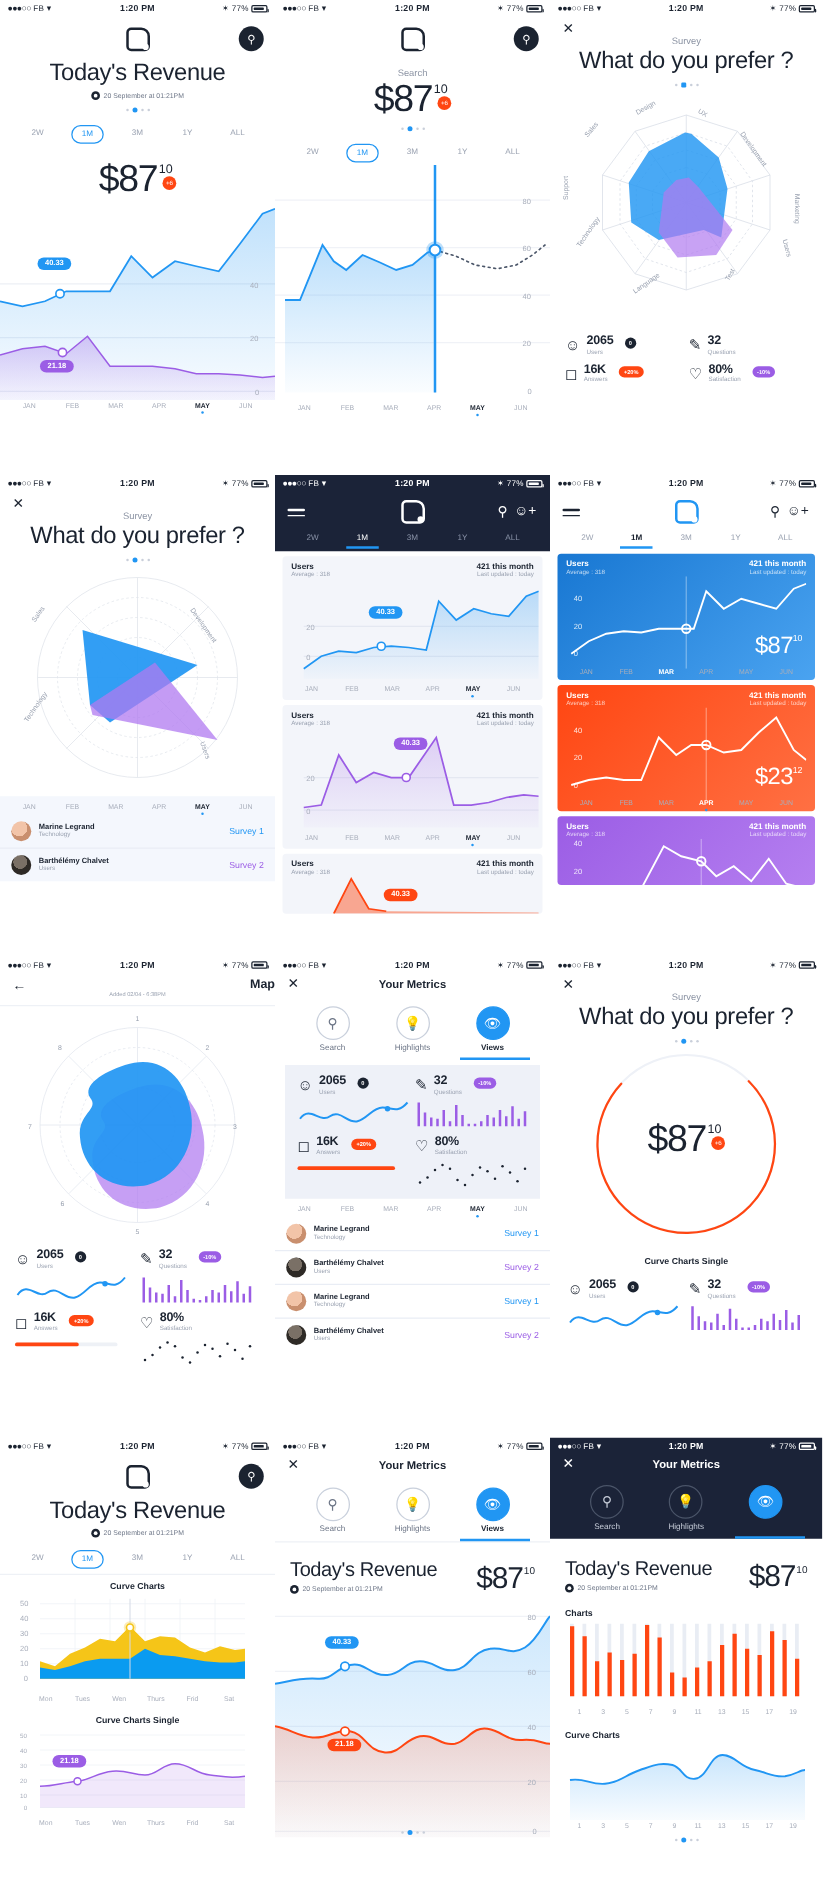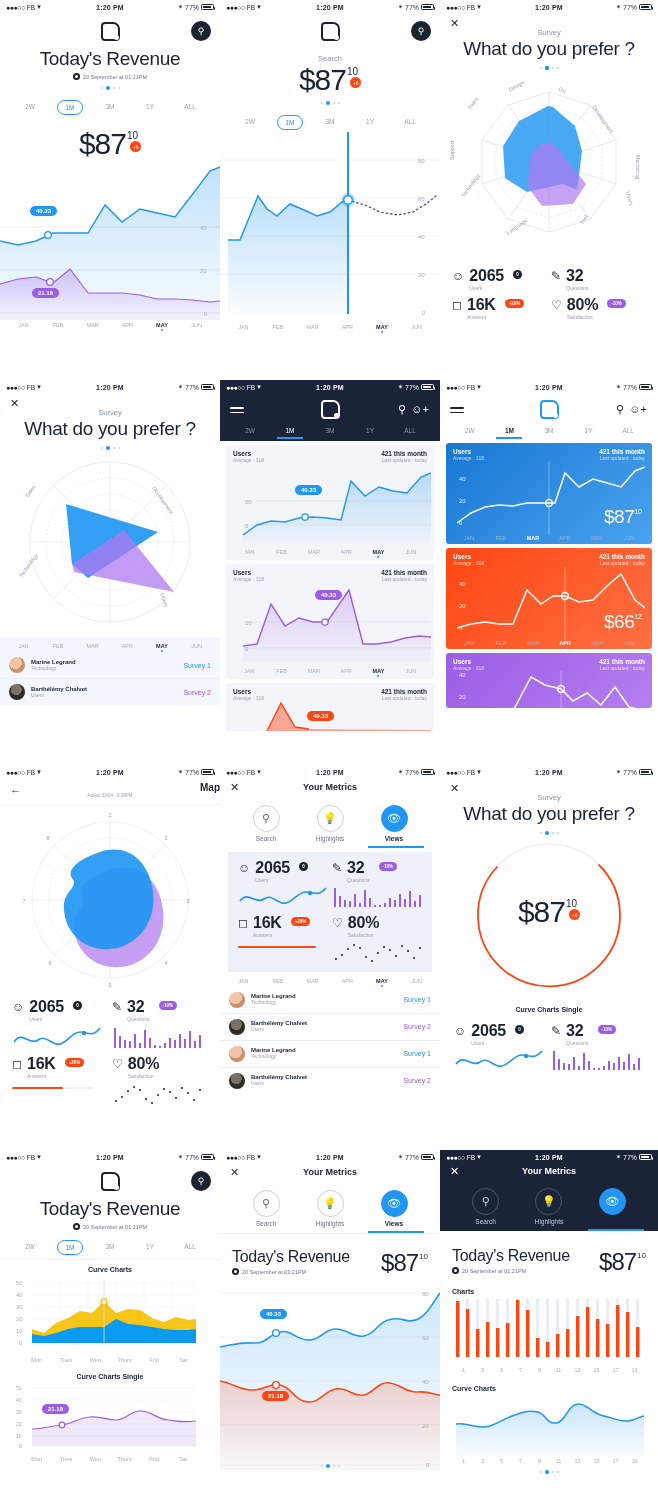--- a/index.html
+++ b/index.html
@@ -83,21 +83,21 @@
   .tip { position:absolute; background:#2196f3; color:#fff; font-size:6px; font-weight:700;
          padding:2px 6px; border-radius:8px; }
   .tip.purple { background:#9b5de5; }
   .tip.orange { background:#ff4612; }
 
   
   .metrics { display:grid; grid-template-columns:1fr 1fr; gap:6px 4px; padding:8px 12px; }
   .metric { display:flex; flex-direction:column; }
   .mrow { display:flex; align-items:flex-start; gap:5px; }
   .mico { font-size:12px; color:#1b2330; line-height:1; margin-top:2px; }
-  .mval { font-size:16px; font-weight:700; color:#1b2330; line-height:1.05; letter-spacing:-.2px; }
+  .mval { font-size:10px; font-weight:700; color:#1b2330; line-height:1.05; letter-spacing:-.2px; }
   .mlab { font-size:5px; color:#9aa2b1; margin-top:0px; }
   .pill { font-size:4.5px; font-weight:700; color:#fff; border-radius:7px; padding:2px 4px; margin-left:4px;
           align-self:flex-start; margin-top:2px; }
   .pill.orange { background:#ff4612; } .pill.purple { background:#9b5de5; }
   .pill.dark { background:#1b2330; width:9px; height:9px; border-radius:50%; padding:0;
                display:flex; align-items:center; justify-content:center; }
   .prow { display:flex; align-items:center; gap:6px; padding:5px 9px; border-bottom:1px solid #e9edf5; }
   .av { width:16px; height:16px; border-radius:50%; flex:none; }
   .av.a { background:radial-gradient(circle at 40% 35%, #f2c4a8 0 45%, #c98f6e 46% 100%); }
   .av.b { background:radial-gradient(circle at 45% 35%, #7a7066 0 40%, #2e2a26 41% 100%); }
@@ -696,21 +696,21 @@
         </div>
       <svg width="192" height="74" viewBox="0 0 192 74">
         <line x1="112" y1="0" x2="112" y2="74" stroke="#fff" stroke-opacity=".35"></line>
         <path d="M4,62 L18,58 L32,56 L46,58 L60,58 L74,24 L88,38 L100,30 L112,30 L126,36 L140,34 L154,20 L168,8 L182,34 L192,42" fill="none" stroke="#fff" stroke-width="1.5"></path>
         <circle cx="112" cy="30" r="3.4" fill="none" stroke="#fff" stroke-width="1.5"></circle>
         <text x="6" y="20" font-size="6" fill="#fff" opacity=".85">40</text>
         <text x="6" y="42" font-size="6" fill="#fff" opacity=".85">20</text>
         <text x="6" y="64" font-size="6" fill="#fff" opacity=".85">0</text>
       </svg>
       <div class="cardval">
-          <span class="a2">$66</span>
+          <span class="a2">$23</span>
           <span class="c2">12</span>
         </div>
       <div class="xaxis" style="padding:0;margin-top:0">
         <div class="xtick">JAN</div>
         <div class="xtick">FEB</div>
         <div class="xtick">MAR</div>
         <div class="xtick on" style="color:#fff">APR</div>
         <div class="xtick">MAY</div>
         <div class="xtick">JUN</div>
       </div>

